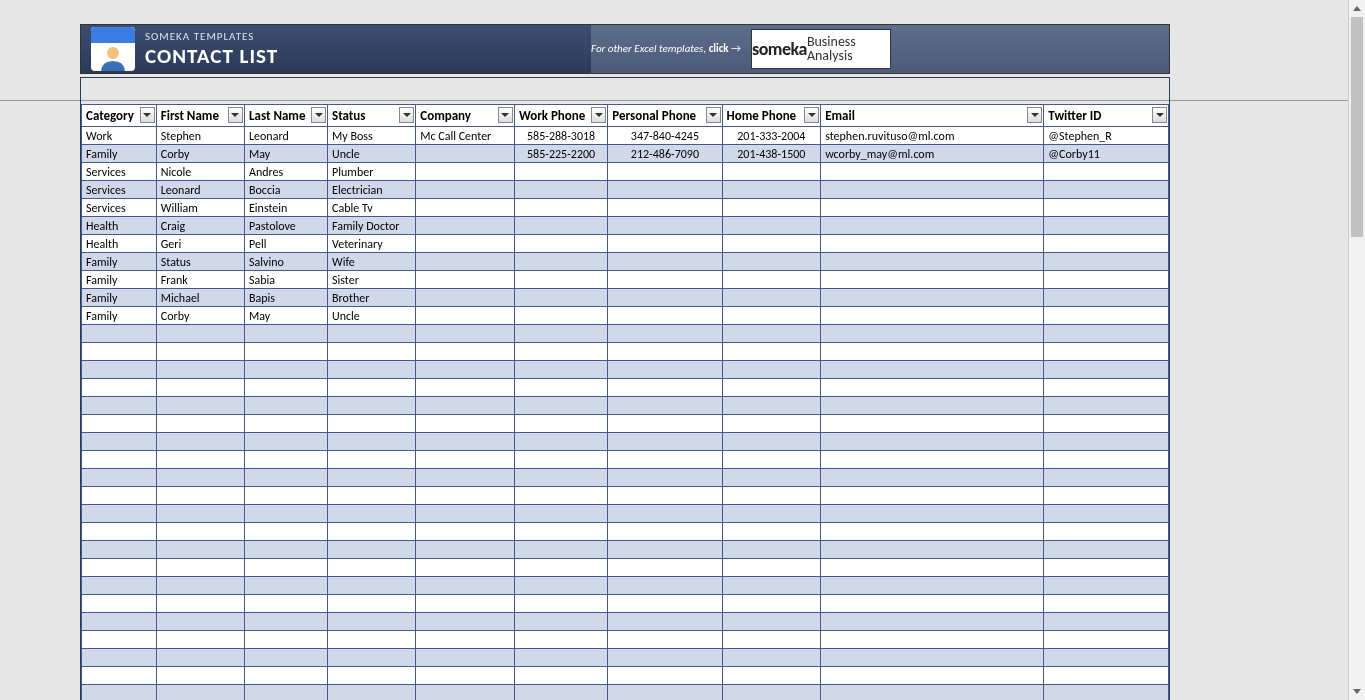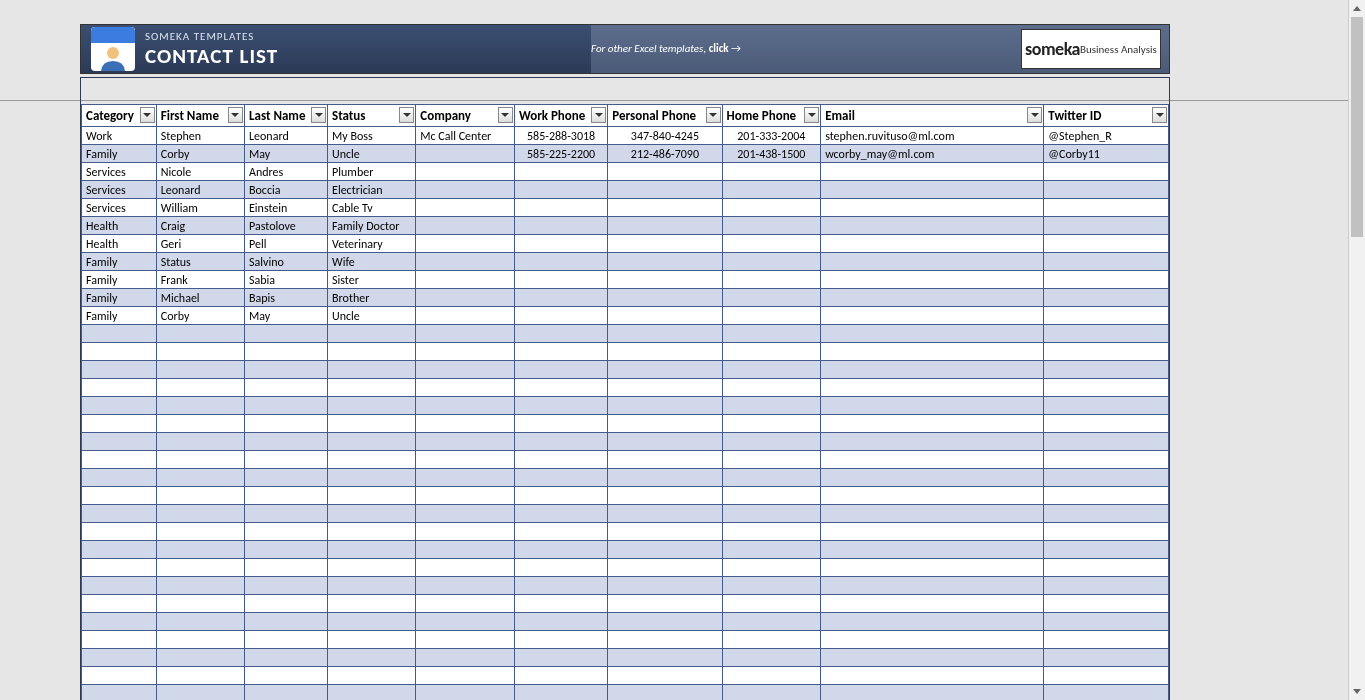--- a/index.html
+++ b/index.html
@@ -50,21 +50,21 @@
   }
   .banner-icon svg { position: absolute; bottom: -2px; left: 6px; }
   .banner-titles { color: #fff; }
   .banner-sub { font-size: 11px; letter-spacing: 1px; color: #dbe3ef; }
   .banner-title { font-size: 21px; font-weight: bold; letter-spacing: 1px; }
   .banner-right {
     flex: 1;
     background: linear-gradient(to bottom, #5d6e8c 0%, #4a5a77 100%);
     display: flex;
     align-items: center;
-    justify-content: space-between;
+    justify-content: flex-start;
     padding-right: 8px;
     gap: 10px;
   }
   .banner-links {
     color: #fff;
     font-size: 11px;
     text-align: right;
     line-height: 1.5;
     font-style: italic;
   }
@@ -75,21 +75,21 @@
     width: 140px;
     height: 40px;
     background: #fff;
     border: 1px solid #333;
     display: flex;
     align-items: center;
     justify-content: center;
     line-height: 1;
   }
   .logo-box .brand { font-size: 18px; font-weight: bold; color: #222; letter-spacing: -0.5px; }
-  .logo-box .tag { font-size: 11px; color: #333; }
+  .logo-box .tag { font-size: 14px; color: #333; }
   .table-wrap {
     margin-top: 3px;
     border: 1px solid #2b3a56;
   }
   table {
     width: 100%;
     border-collapse: collapse;
     table-layout: fixed;
     margin-top: 26px;
   }

